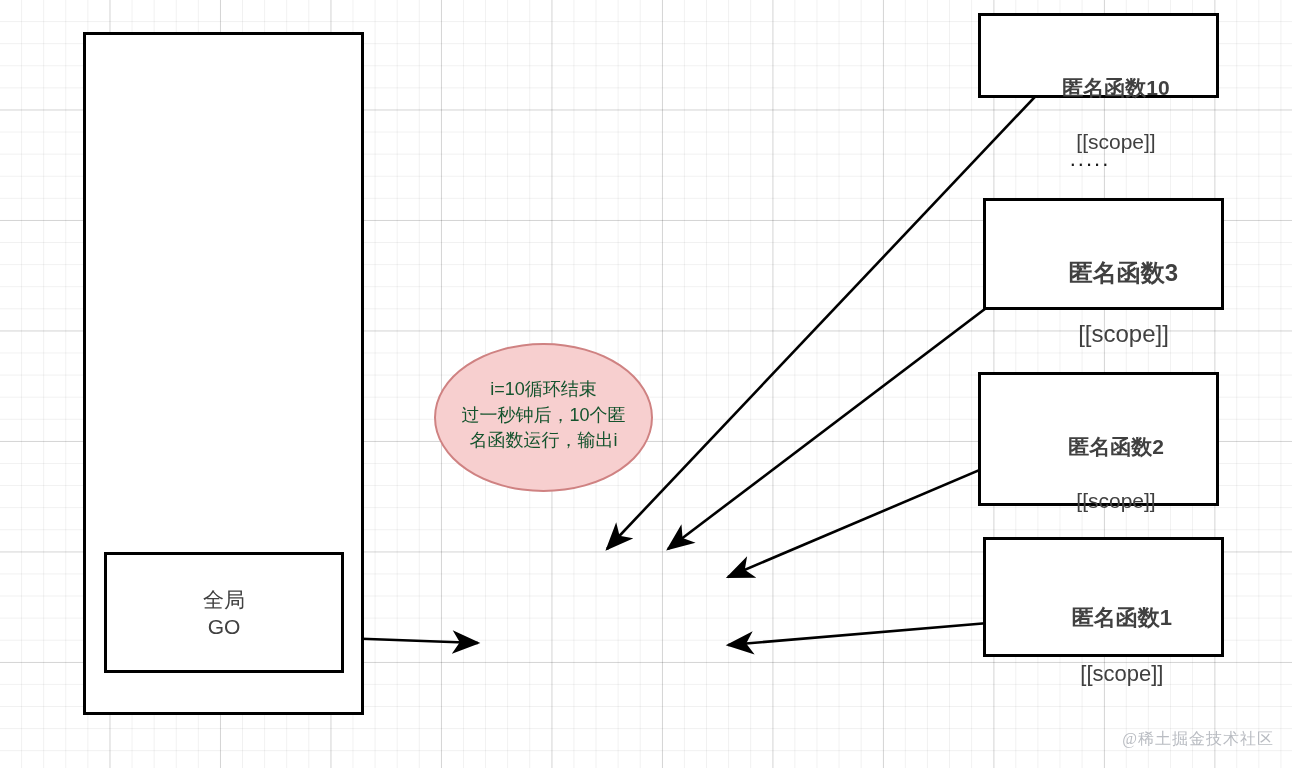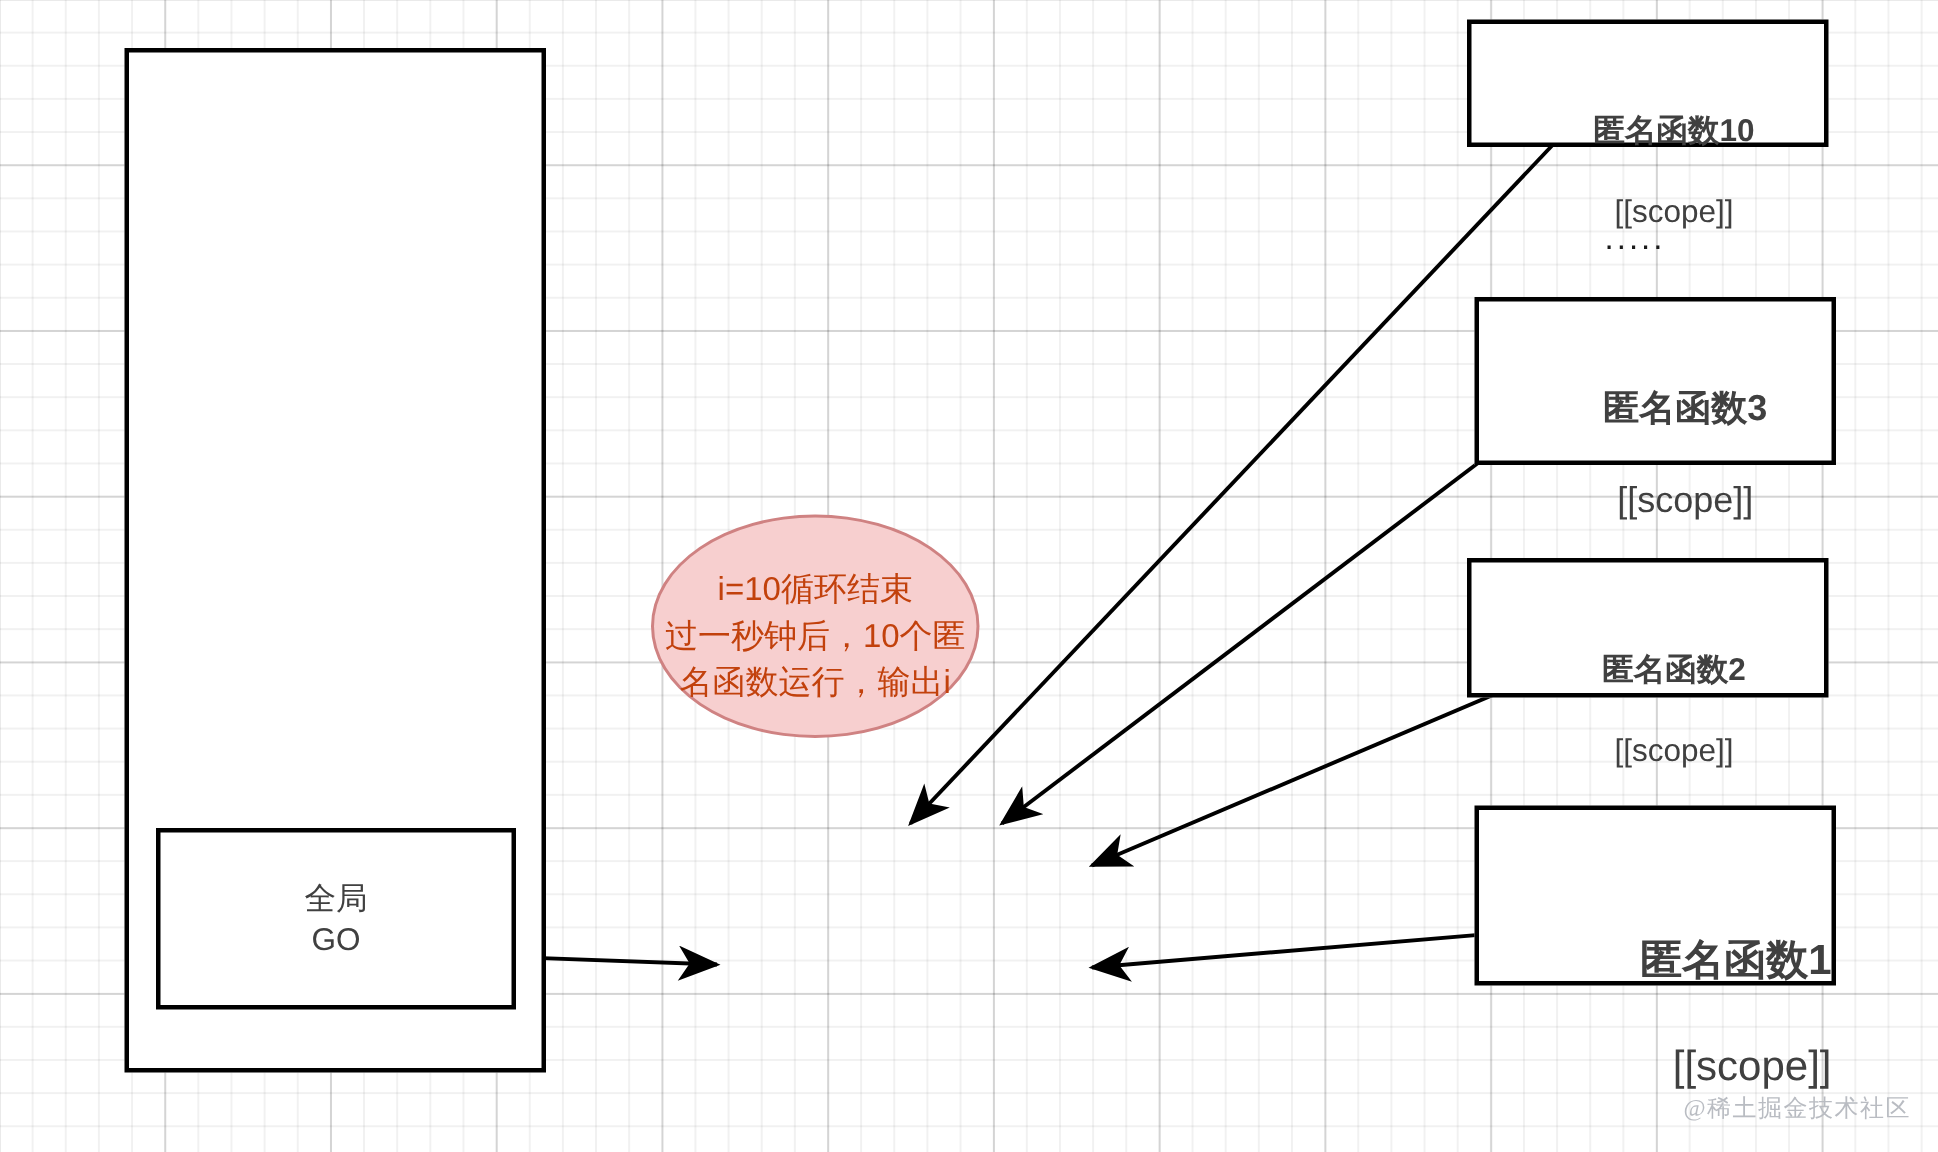--- a/index.html
+++ b/index.html
@@ -70,47 +70,47 @@
     width: 240px;
     height: 120px;
   }
   #i-box .box-label {
     top: 48px;
     font-size: 20px;
   }
   .fn-box { width: 241px; }
   #fn-box-10 { left: 978px; top: 13px; height: 85px; }
   #fn-box-3  { left: 983px; top: 198px; height: 112px; }
-  #fn-box-2  { left: 978px; top: 372px; height: 93px; }
+  #fn-box-2  { left: 978px; top: 372px; height: 134px; }
   #fn-box-1  { left: 983px; top: 537px; height: 120px; }
   #fn-box-10 .box-label { top: 32px; font-size: 21px; }
   #fn-box-3  .box-label { top: 26px; font-size: 24px; }
   #fn-box-2  .box-label { top: 32px; font-size: 21px; }
-  #fn-box-1  .box-label { top: 46px; font-size: 28px; text-align: right; }
+  #fn-box-1  .box-label { top: 36px; font-size: 22px; }
   .fn-title { font-weight: 700; }
   #ellipse {
     position: absolute;
     left: 434px;
     top: 343px;
     width: 219px;
     height: 149px;
     box-sizing: border-box;
     border-radius: 50%;
     background: #f7cfcf;
     border: 2px solid #cf8282;
   }
   #ellipse-text {
     position: absolute;
     left: 0;
     top: 32px;
     width: 100%;
     text-align: center;
-    font-size: 22px;
+    font-size: 18px;
     line-height: 1.42;
-    color: #c2410c;
+    color: #14532d;
     white-space: pre;
   }
   #dots {
     position: absolute;
     left: 1030px;
     top: 146px;
     width: 120px;
     text-align: center;
     font-size: 22px;
     letter-spacing: 2px;

